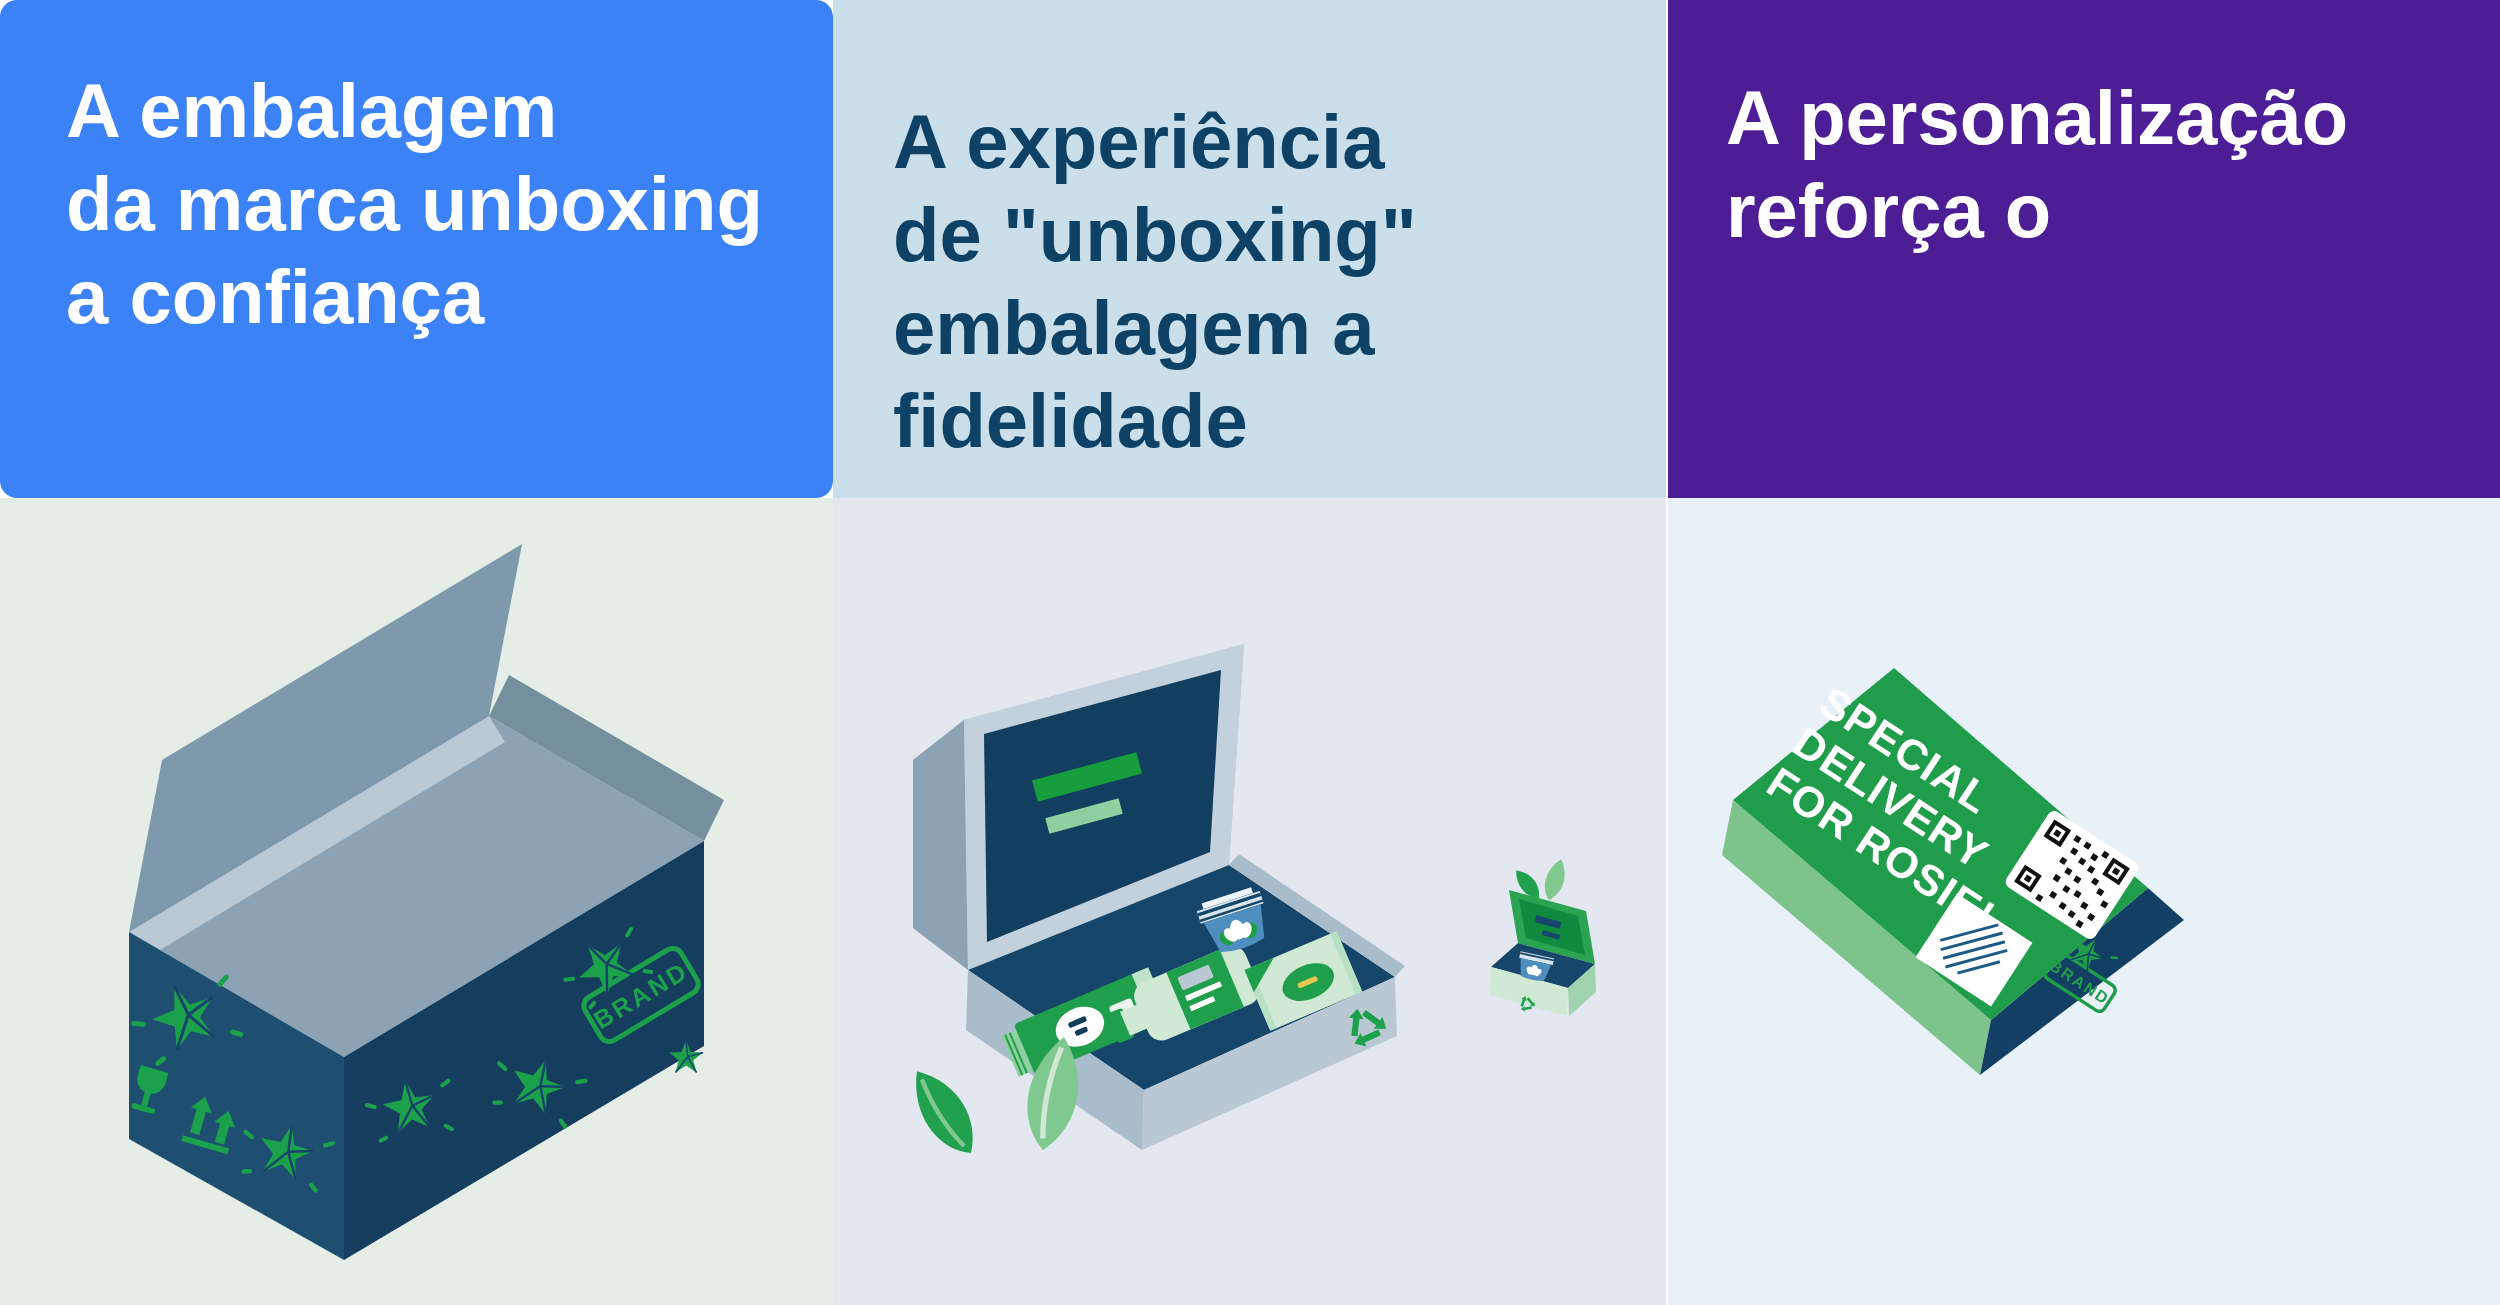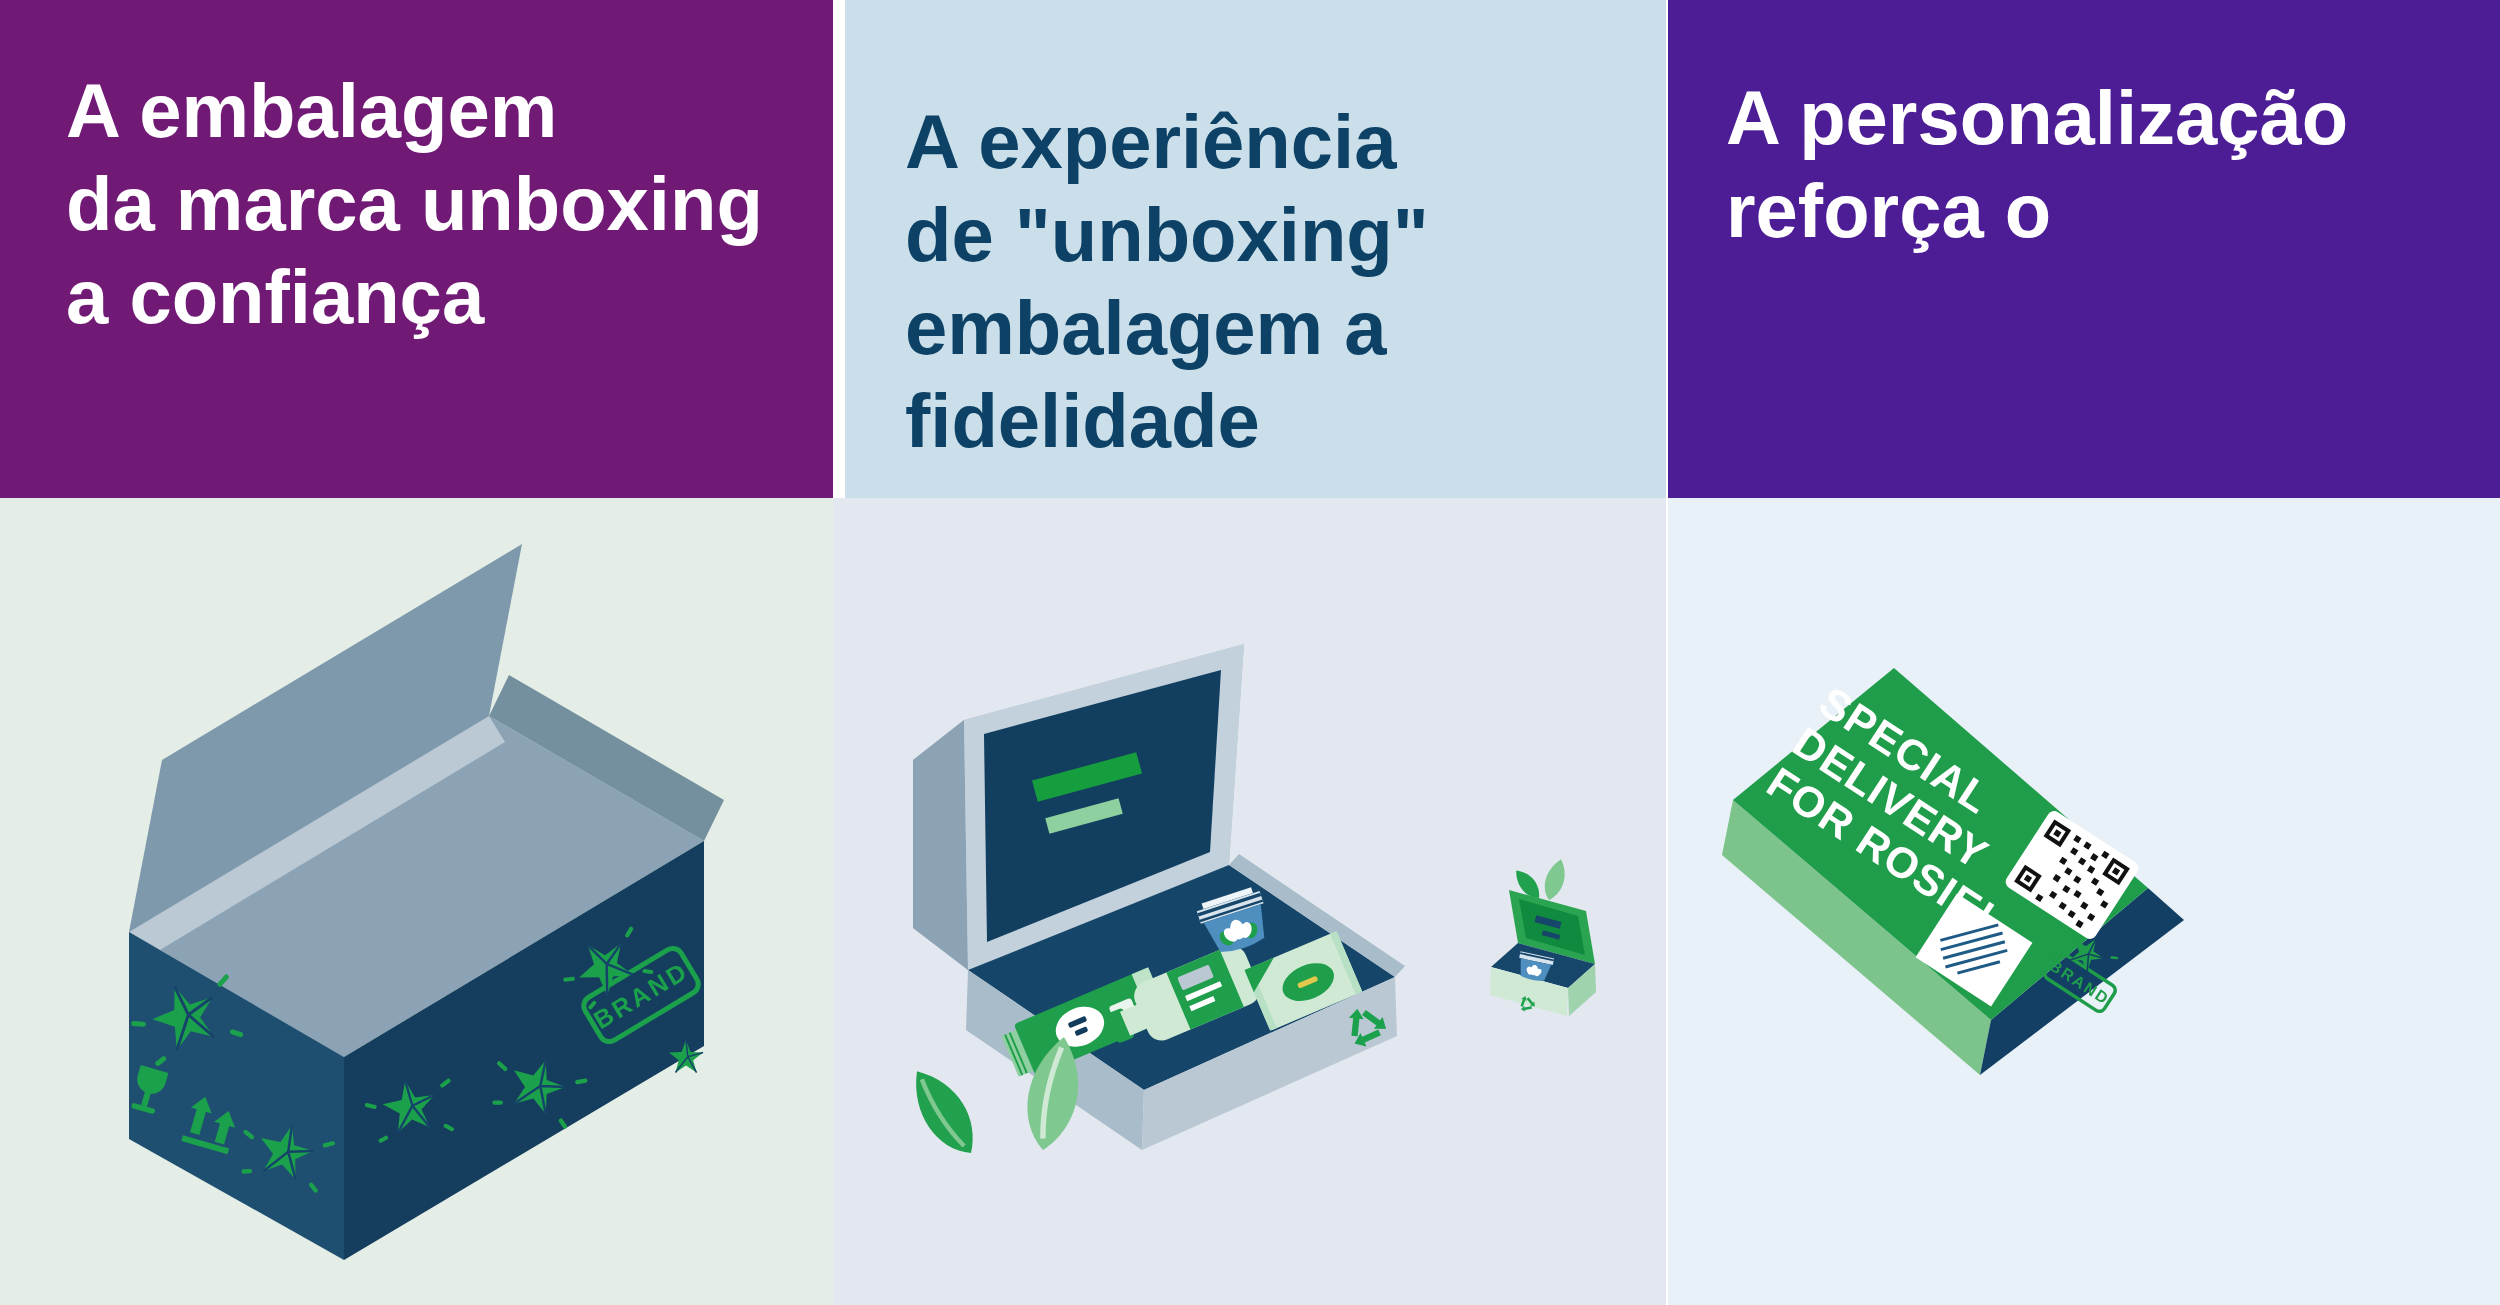--- a/index.html
+++ b/index.html
@@ -8,22 +8,22 @@
     font-family:"Liberation Sans","DejaVu Sans",sans-serif;
   }
   .panel{width:833px;height:1305px;display:flex;flex-direction:column;position:relative;}
   .panel-right{width:834px;border-left:2px solid #ffffff;box-sizing:border-box;}
   .panel-header{height:498px;box-sizing:border-box;}
   .panel-art{height:807px;position:relative;}
   .panel-art svg{display:block;}
   .hl{font-size:76px;line-height:93px;white-space:nowrap;}
   .seg-bold{font-weight:700;}
   .seg-light{font-weight:700;}
-  .hdr-left{background:#701a75;color:#ffffff;padding:64px 0 10px 66px;}
-  .hdr-mid{background:#cadfe9;color:#0d4266;padding:95px 0 0 60px;margin-left:12px;}
+  .hdr-left{background:#3b82f6;color:#ffffff;padding:64px 0 10px 66px;border-radius:17px;}
+  .hdr-mid{background:#cadfe9;color:#0d4266;padding:95px 0 0 60px;}
   .hdr-right{background:#4c1d95;color:#ffffff;padding:71px 0 0 58px;}
   .art-left{background:#e4eee6;}
   .art-mid{background:#e3e8f0;}
   .art-right{background:#e9f1f8;}
 </style>
 </head>
 <body>
 
 <div class="infographic">
 

